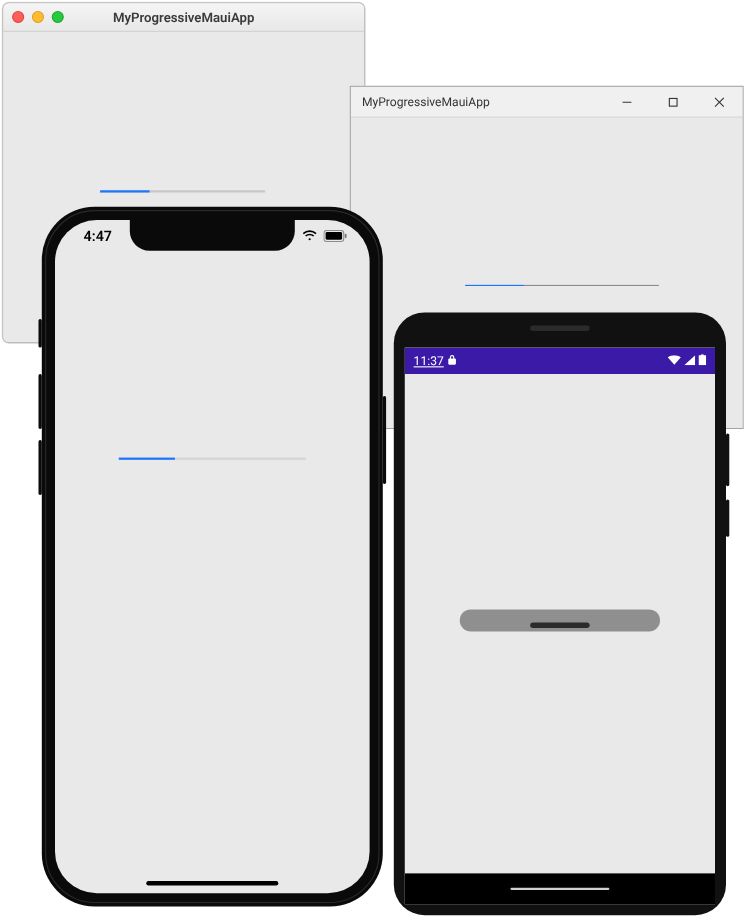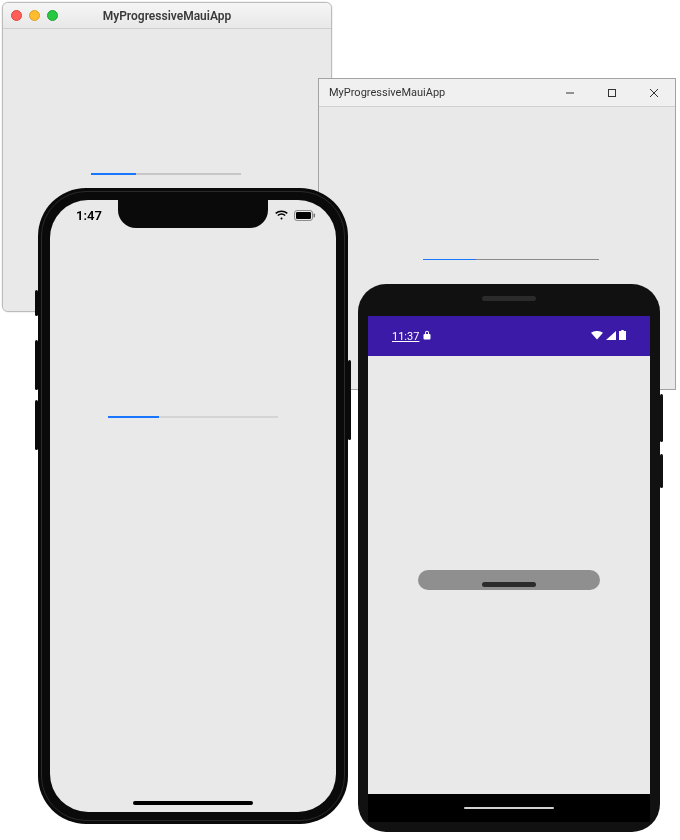--- a/index.html
+++ b/index.html
@@ -185,27 +185,27 @@
   }
   .an-volup { position:absolute; right:-3px; top:110px; width:3px; height:48px; background:#111; border-radius:2px;}
   .an-power { position:absolute; right:-3px; top:170px; width:3px; height:34px; background:#111; border-radius:2px;}
   .android-screen {
     position:absolute;
     top:32px; left:10px; right:10px; bottom:10px;
     background:#e9e9e9;
     overflow:hidden;
   }
   .android-status {
-    height:40px;
+    height:24px;
     background:#3b1aa8;
     color:#fff;
     font-size:11px;
     display:flex;
     align-items:center;
-    padding:0 24px;
+    padding:0 8px;
     justify-content:space-between;
     text-decoration:underline;
   }
   .an-left { display:flex; gap:4px; align-items:center; }
   .an-right { display:flex; gap:3px; align-items:center; }
   .android-body {
     position:relative;
     width:100%;
     height:calc(100% - 22px - 28px);
     background:#e9e9e9;
@@ -273,21 +273,21 @@
 </div>
 
 <div class="iphone">
   <div class="iphone-side-btn ip-silence"></div>
   <div class="iphone-side-btn ip-volup"></div>
   <div class="iphone-side-btn ip-voldn"></div>
   <div class="iphone-side-btn ip-power"></div>
   <div class="iphone-screen">
     <div class="notch"></div>
     <div class="ios-status">
-      <span class="ios-time">1:47</span>
+      <span class="ios-time">4:47</span>
       <span class="ios-icons">
         <span class="ico">
           <svg width="15" height="11" viewBox="0 0 15 11">
               <path d="M7.5 9.5a1 1 0 100-2 1 1 0 000 2zM4.3 6.1a5 5 0 016.4 0l1-1.1a6.5 6.5 0 00-8.4 0l1 1.1zM2.2 3.9a8 8 0 0110.6 0l1-1.1a9.5 9.5 0 00-12.6 0l1 1.1z" fill="#000"></path>
             </svg>
         </span>
         <span class="ico">
           <svg width="22" height="11" viewBox="0 0 22 11">
               <rect x="0.5" y="0.5" width="18" height="10" rx="2.5" fill="none" stroke="#000" stroke-opacity="0.4"></rect>
               <rect x="2" y="2" width="15" height="7" rx="1.3" fill="#000"></rect>

